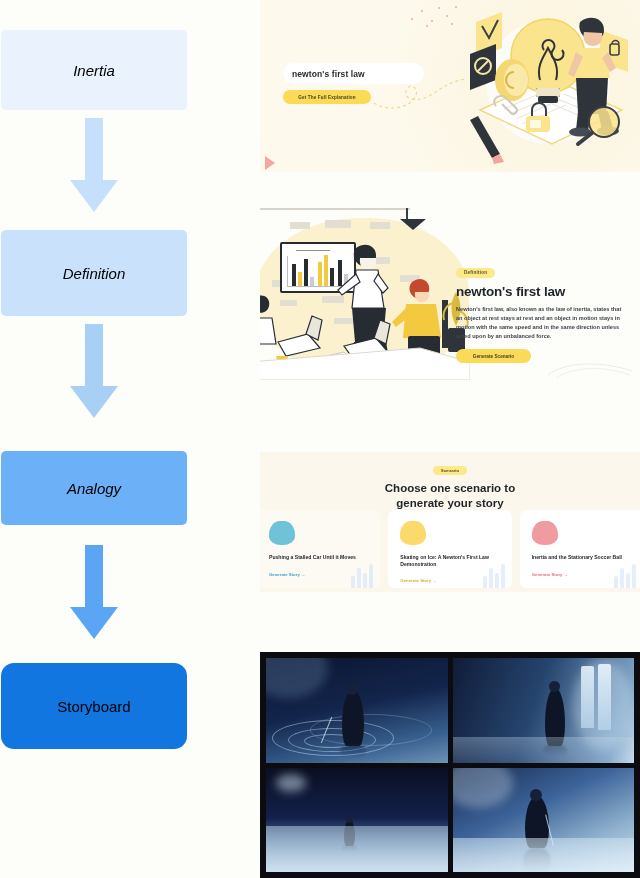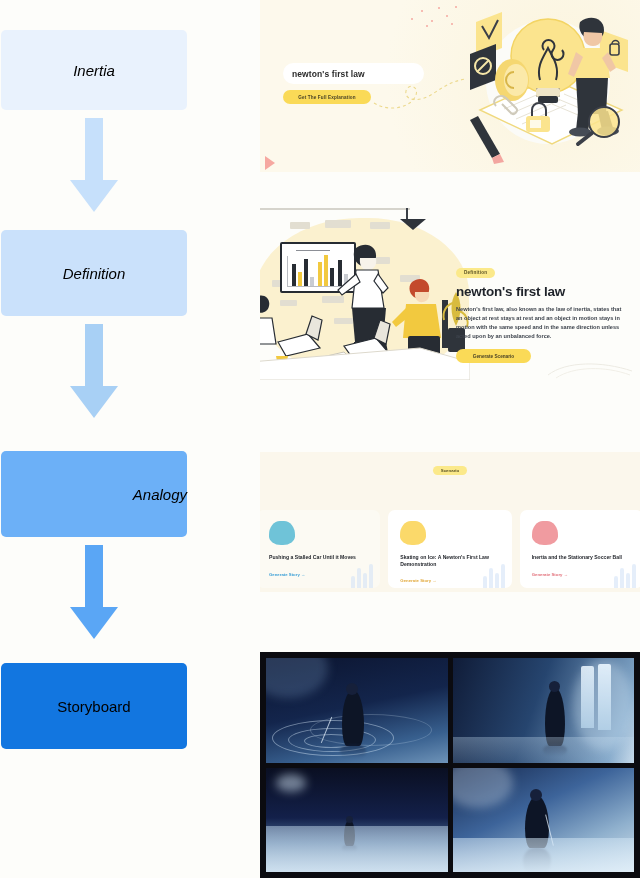--- a/index.html
+++ b/index.html
@@ -12,24 +12,24 @@
   .stage{position:absolute;inset:0;}
 
   
   .flow-box{
     position:absolute;left:1px;width:186px;
     border-radius:5px;
     display:flex;align-items:center;justify-content:center;
     color:#000;font-size:15px;font-style:italic;
     box-sizing:border-box;
   }
-  .flow-box.plain{font-style:normal;}
+  .flow-box.plain{font-style:normal;border-radius:13px;}
   .fb-concept   {top:30px;  height:80px;background:#e9f2fd;}
   .fb-definition{top:230px; height:86px;background:#cae1fb;}
-  .fb-analogy   {top:451px; height:86px;background:#6cb0f7;justify-content:flex-end;}
+  .fb-analogy   {top:451px; height:74px;background:#6cb0f7;}
   .fb-storyboard{top:663px; height:86px;background:#1276e0;}
 
   .arrow{position:absolute;left:68px;width:52px;}
   .arrow svg{display:block;width:52px;height:100%;}
   .ar1{top:118px;height:96px;}
   .ar2{top:324px;height:96px;}
   .ar3{top:545px;height:96px;}
 
   
   .panel{position:absolute;overflow:hidden;}
@@ -325,20 +325,24 @@
 
     <svg class="swoosh" viewBox="0 0 88 22">
       <path d="M2,18 C20,4 56,4 86,14" fill="none" stroke="#dcd8cc" stroke-width="1"></path>
       <path d="M10,21 C28,9 60,9 84,18" fill="none" stroke="#e5e1d5" stroke-width="1"></path>
     </svg>
   </div>
 
   <div class="panel p3">
     <div class="hdr">
       <span class="badge3">Scenario</span>
+      <h3>
+        <span>Choose one scenario to</span><br>
+        <span>generate your story</span>
+      </h3>
     </div>
 
     <div class="cards">
 
       <div class="card flat">
         <div class="tri" style="background:#6fc3d8;"></div>
         <div class="ctitle">Pushing a Stalled Car Until it Moves</div>
         <div class="clink" style="color:#3b9fd6;">
           <span>Generate Story</span>
           <span>→</span>

